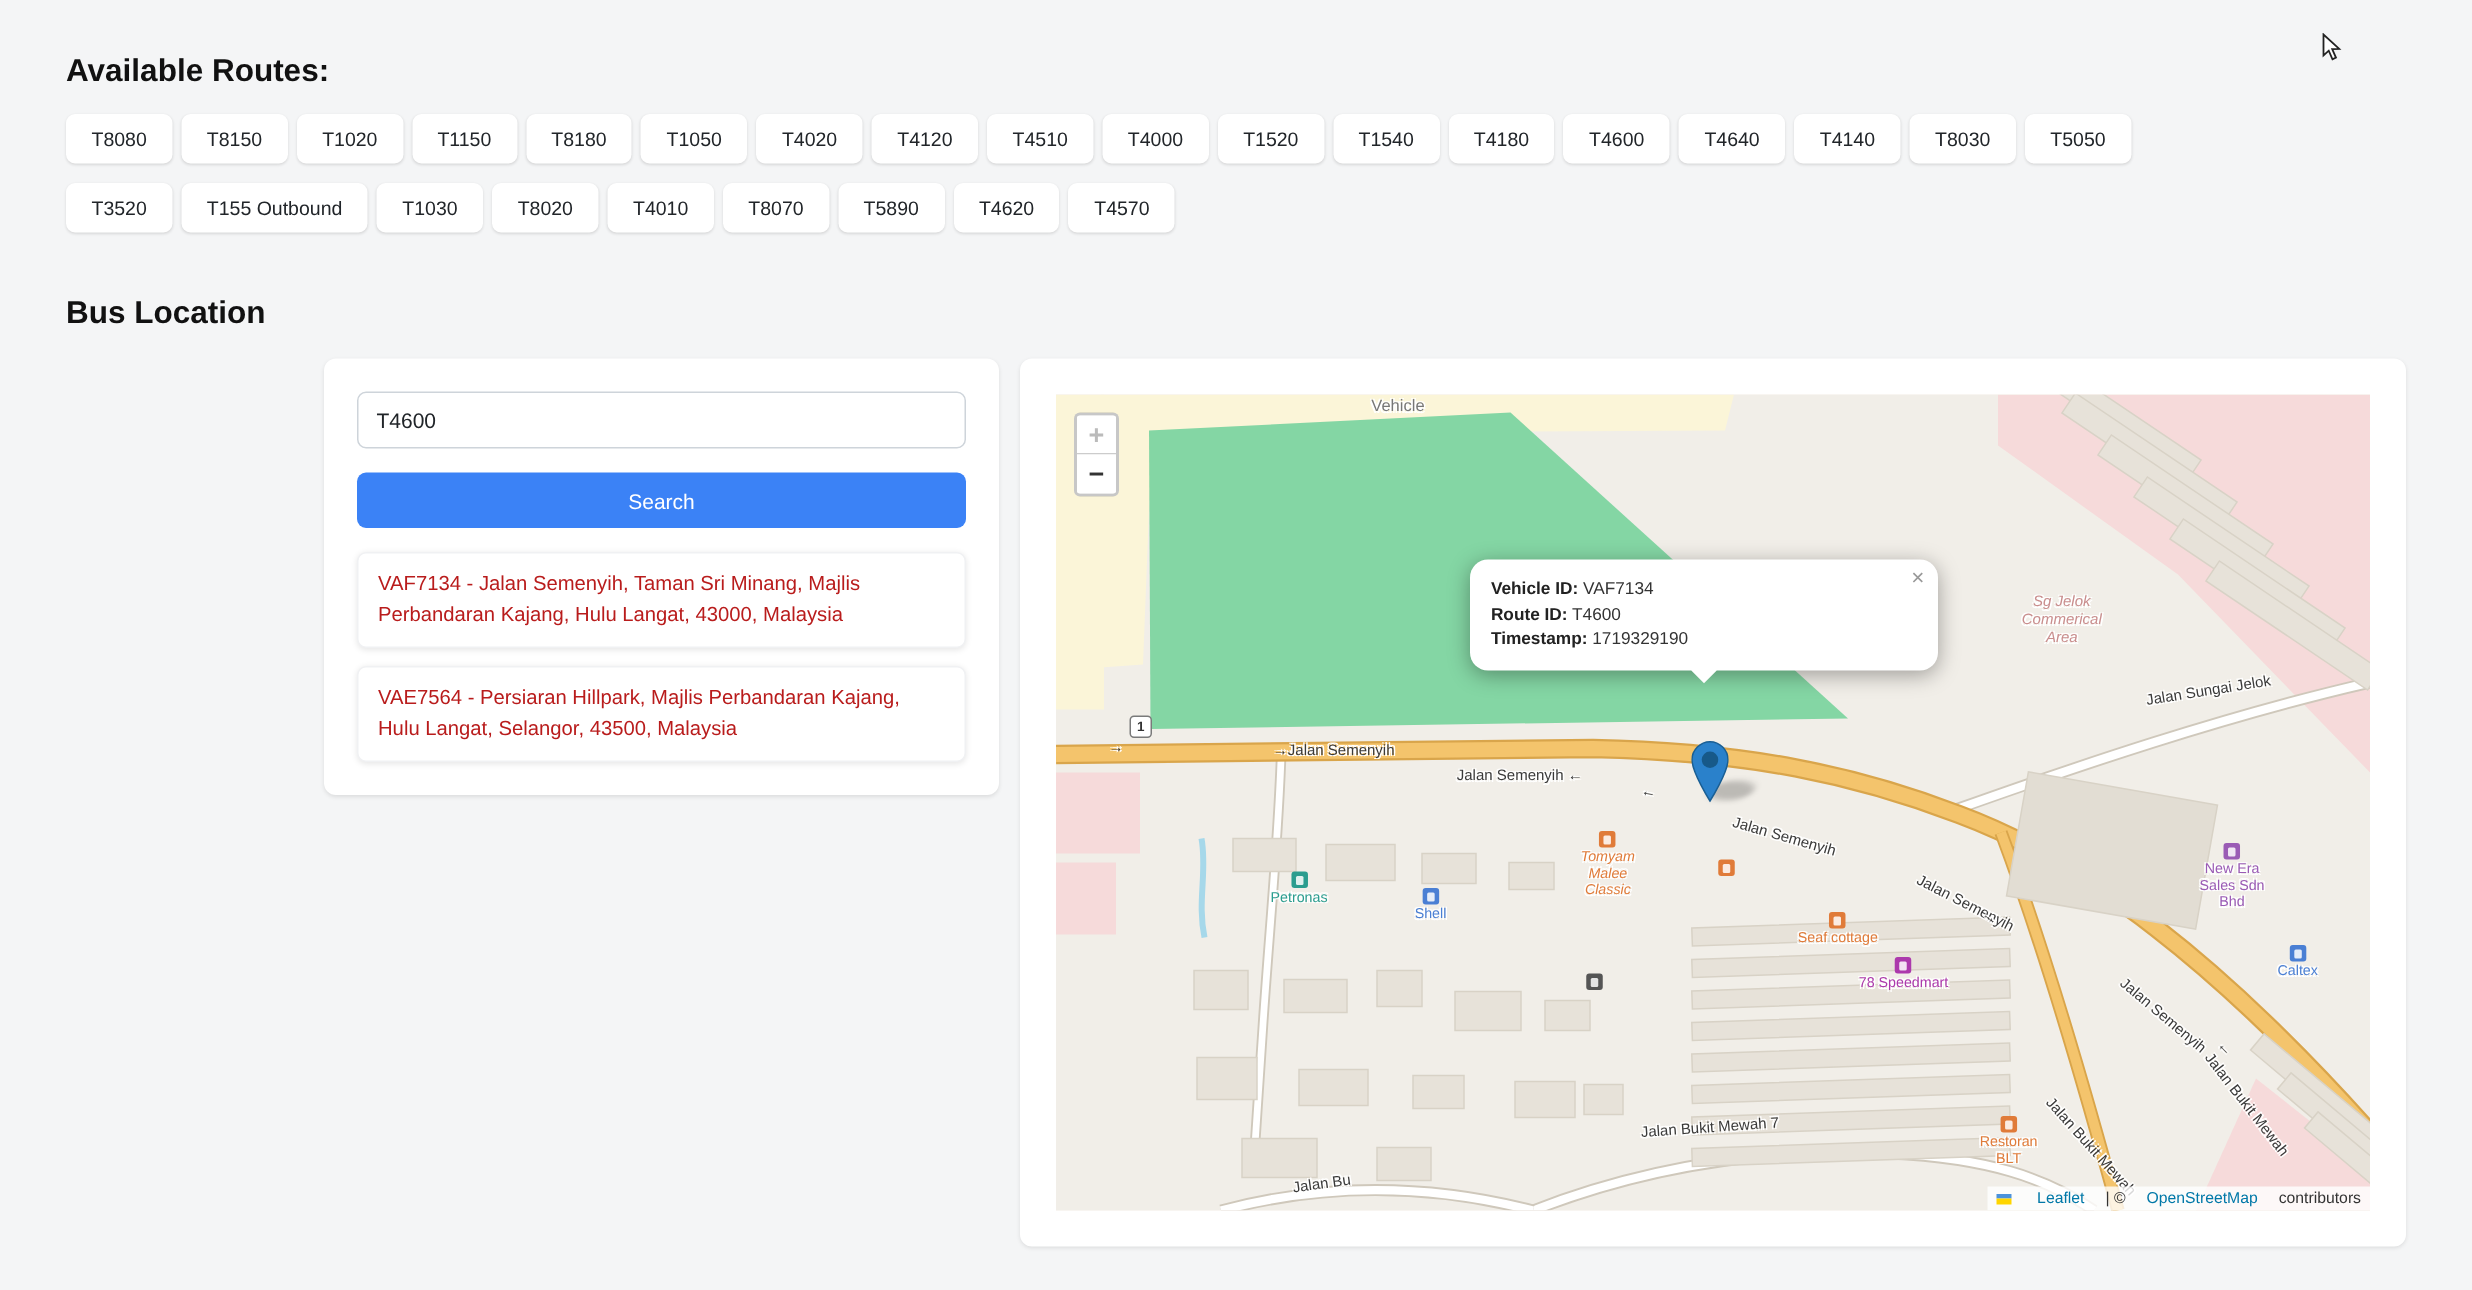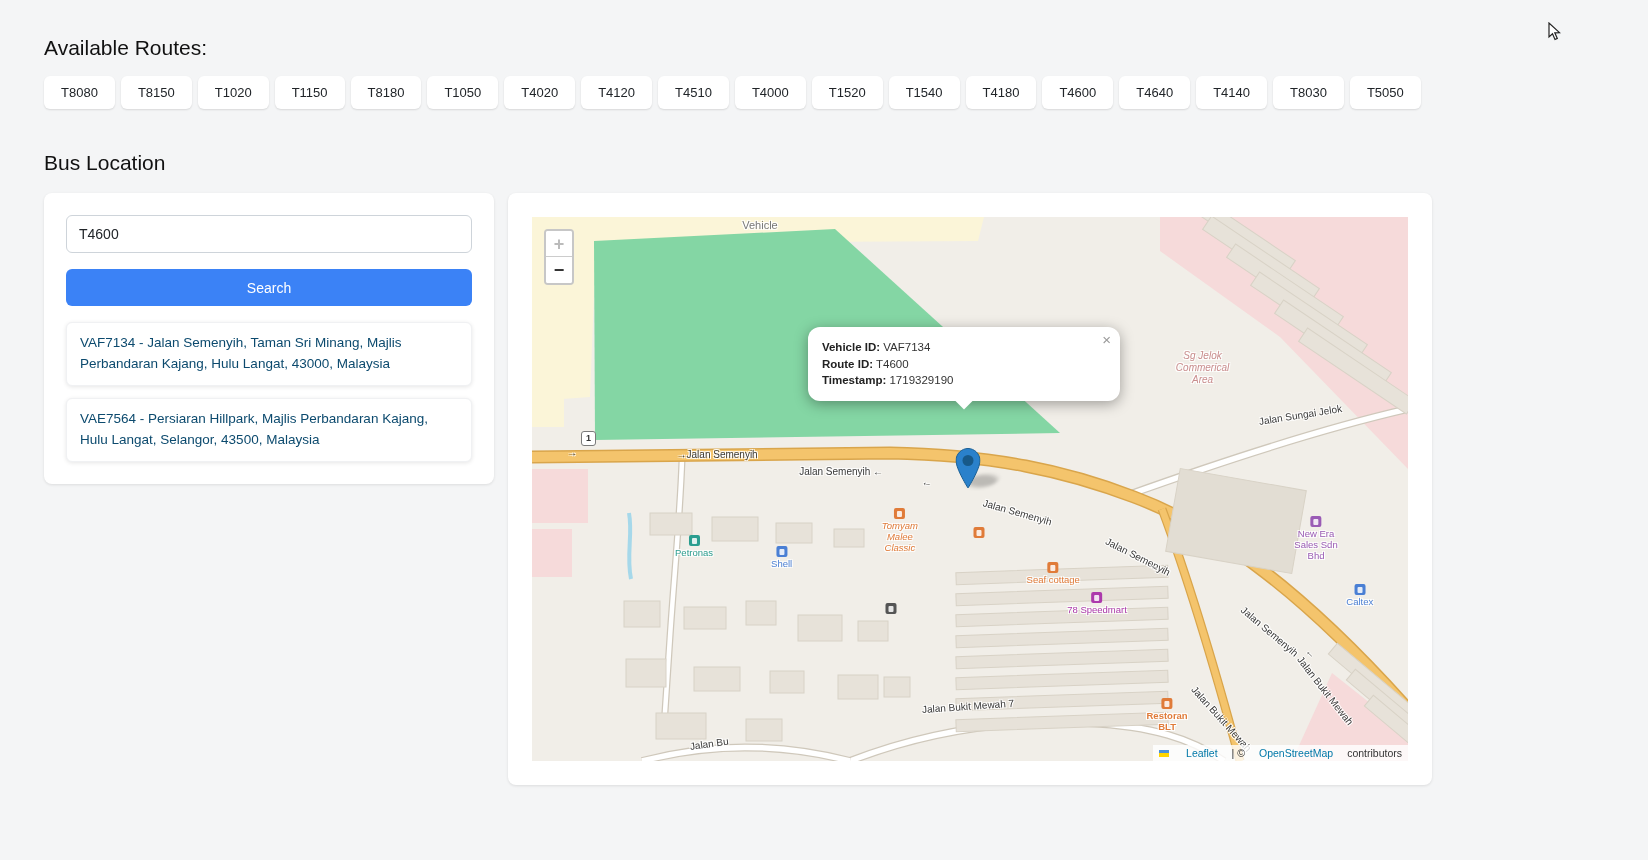--- a/index.html
+++ b/index.html
@@ -1,37 +1,37 @@
 <!DOCTYPE html>
 <html style="--primary: #3b82f6; --link: #0078a8; --marker: #2a81cb;"><head>
 <meta charset="utf-8">
 <style>
   * { box-sizing: border-box; margin: 0; padding: 0; }
   html,body { background:#f4f5f6; }
   body { font-family:"Liberation Sans", sans-serif; color:#212529; }
   .page { position:relative; width:1648px; height:860px; overflow:hidden; padding:36px 44px 0 44px; }
 
-  h2.section-title { font-size:21px; font-weight:400; color:#111; margin-bottom:16px; }
+  h2.section-title { font-size:21px; font-weight:700; color:#111; margin-bottom:16px; }
 
   .routes-row { display:flex; flex-wrap:wrap; gap:6px; margin-bottom:13px; }
   .route-btn { background:#fff; border:none; border-radius:6px; padding:9px 17px; font-size:13px;
                font-family:"Liberation Sans",sans-serif; color:#212529; box-shadow:0 1px 2px rgba(0,0,0,0.12);
                cursor:pointer; white-space:nowrap; }
 
-  .content { display:flex; gap:14px; align-items:flex-start; margin-top:18px; }
+  .content { display:flex; gap:14px; align-items:flex-start; margin-top:18px;justify-content:flex-end; }
 
   .card { background:#fff; border-radius:8px; box-shadow:0 1px 3px rgba(0,0,0,0.1); }
   .search-card { width:450px; padding:22px; }
   .search-input { width:100%; height:38px; border:1px solid #ced4da; border-radius:6px; padding:0 12px;
                   font-size:14px; font-family:"Liberation Sans",sans-serif; color:#212529; outline:none; }
   .search-btn { width:100%; height:37px; margin-top:16px; background:var(--primary,#3b82f6); color:#fff;
                 border:none; border-radius:6px; font-size:14px; font-family:"Liberation Sans",sans-serif; cursor:pointer; }
   .results { margin-top:16px; display:flex; flex-direction:column; gap:12px; }
   .result-item { background:#fff; border:1px solid #f0f1f3; border-radius:6px; box-shadow:0 1px 4px rgba(0,0,0,0.10);
-                 padding:10px 13px; font-size:13.5px; line-height:1.55; color:#0c4a6e; cursor:pointer; }
+                 padding:10px 13px; font-size:13.5px; line-height:1.55; color:#b91c1c; cursor:pointer; }
 
   .map-card { width:924px; height:592px; padding:24px; }
   .map { position:relative; width:876px; height:544px; overflow:hidden; background:#f1eee8; cursor:grab; }
   .map svg.base { position:absolute; left:0; top:0; width:100%; height:100%; }
 
   .map-label { position:absolute; font-size:10px; color:#3a3a3a; white-space:pre-line; line-height:1.2;
                text-shadow:1px 1px 0 #fff,-1px -1px 0 #fff,1px -1px 0 #fff,-1px 1px 0 #fff; transform-origin:left center; }
 
   .map-poi { position:absolute; transform:translate(-50%,0); display:flex; flex-direction:column; align-items:center;
              gap:2px; text-align:center; font-size:9.5px; line-height:1.15; white-space:pre-line;
@@ -108,20 +108,40 @@
 
       <button class="route-btn">T4600</button>
 
       <button class="route-btn">T4640</button>
 
       <button class="route-btn">T4140</button>
 
       <button class="route-btn">T8030</button>
 
       <button class="route-btn">T5050</button>
+    </div>
+  <div class="routes-row">
+
+      <button class="route-btn">T3520</button>
+
+      <button class="route-btn">T155 Outbound</button>
+
+      <button class="route-btn">T1030</button>
+
+      <button class="route-btn">T8020</button>
+
+      <button class="route-btn">T4010</button>
+
+      <button class="route-btn">T8070</button>
+
+      <button class="route-btn">T5890</button>
+
+      <button class="route-btn">T4620</button>
+
+      <button class="route-btn">T4570</button>
     </div>
 
   <h2 class="section-title" style="margin-top:42px;">Bus Location</h2>
 
   <div class="content">
 
     <div class="card search-card">
       <input class="search-input" type="text" value="T4600" style="">
       <button class="search-btn">Search</button>
       <div class="results">
@@ -281,21 +301,21 @@
 Bhd</span>
             </div>
 
             <div class="map-poi" style="left: 94.5%; top: 67.5%;">
               <span class="poi-icon" style="background-color: rgb(74, 127, 212);"></span>
               <span class="poi-label" style="color: rgb(74, 127, 212);">Caltex</span>
             </div>
 
             <div class="map-poi" style="left: 72.5%; top: 88.5%;">
               <span class="poi-icon" style="background-color: rgb(224, 123, 57);"></span>
-              <span class="poi-label" style="color: rgb(224, 123, 57); font-weight: bold;">Restoran
+              <span class="poi-label" style="color: rgb(224, 123, 57);">Restoran
 BLT</span>
             </div>
 
             <div class="map-poi" style="left: 41%; top: 71%;">
               <span class="poi-icon" style="background-color: rgb(85, 85, 85);"></span>
               <span class="poi-label" style="color: rgb(85, 85, 85);"></span>
             </div>
           </div>
 
         <div class="route-shield">1</div>

